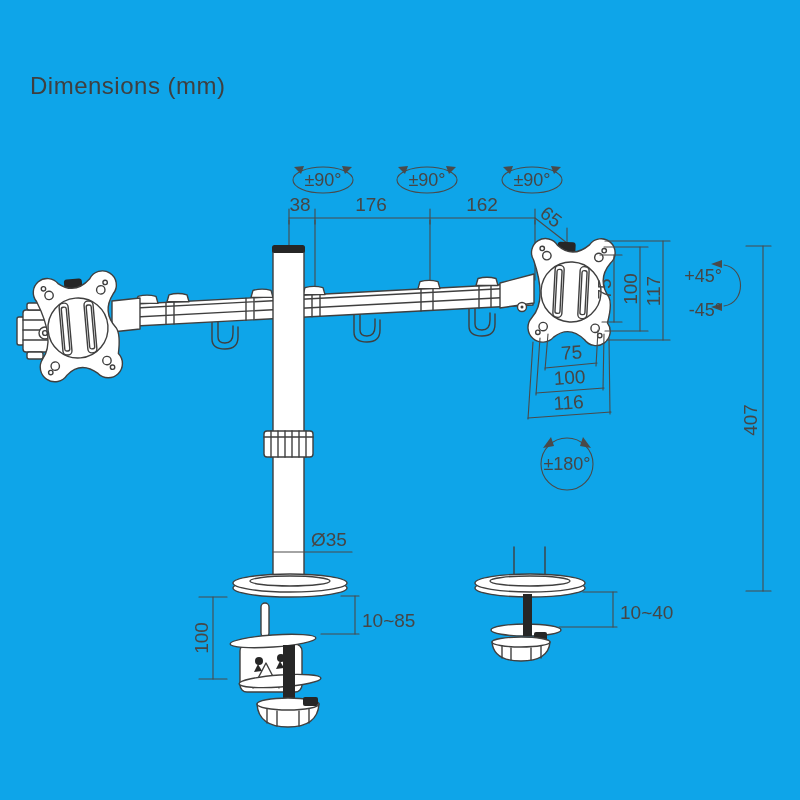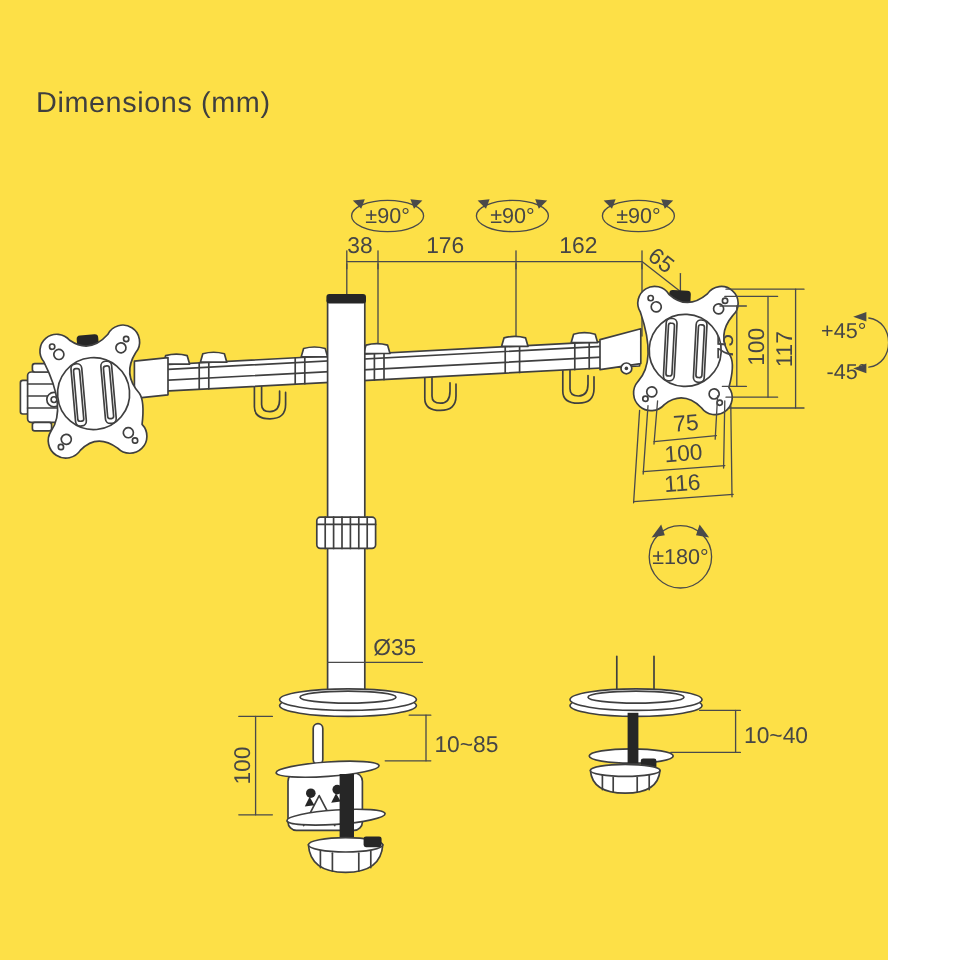--- a/index.html
+++ b/index.html
@@ -1,16 +1,16 @@
 <!DOCTYPE html>
 <html><head>
 <meta charset="utf-8">
 <style>
   html,body{margin:0;padding:0;background:#ffffff;}
-  .page{position:relative;width:740px;height:800px;background:#fde047;overflow:hidden;
+  .page{position:relative;width:800px;height:800px;background:#0ea5e9;overflow:hidden;
         font-family:"Liberation Sans",sans-serif;}
   .title{position:absolute;left:30px;top:72px;font-size:24px;color:#3f3f3f;
          letter-spacing:0.5px;font-weight:400;}
   svg{position:absolute;left:0;top:0;}
   .ln{stroke:#3f3f3f;stroke-width:1.4;fill:none;stroke-linecap:round;stroke-linejoin:round;}
   .lnw{stroke:#3f3f3f;stroke-width:1.4;fill:#ffffff;stroke-linecap:round;stroke-linejoin:round;}
   .dim{stroke:#4a4a4a;stroke-width:1.1;fill:none;stroke-linecap:round;}
   .dk{fill:#262626;stroke:none;}
   text{font-family:"Liberation Sans",sans-serif;fill:#464646;font-size:19px;}
   .rt{font-size:18px;}

